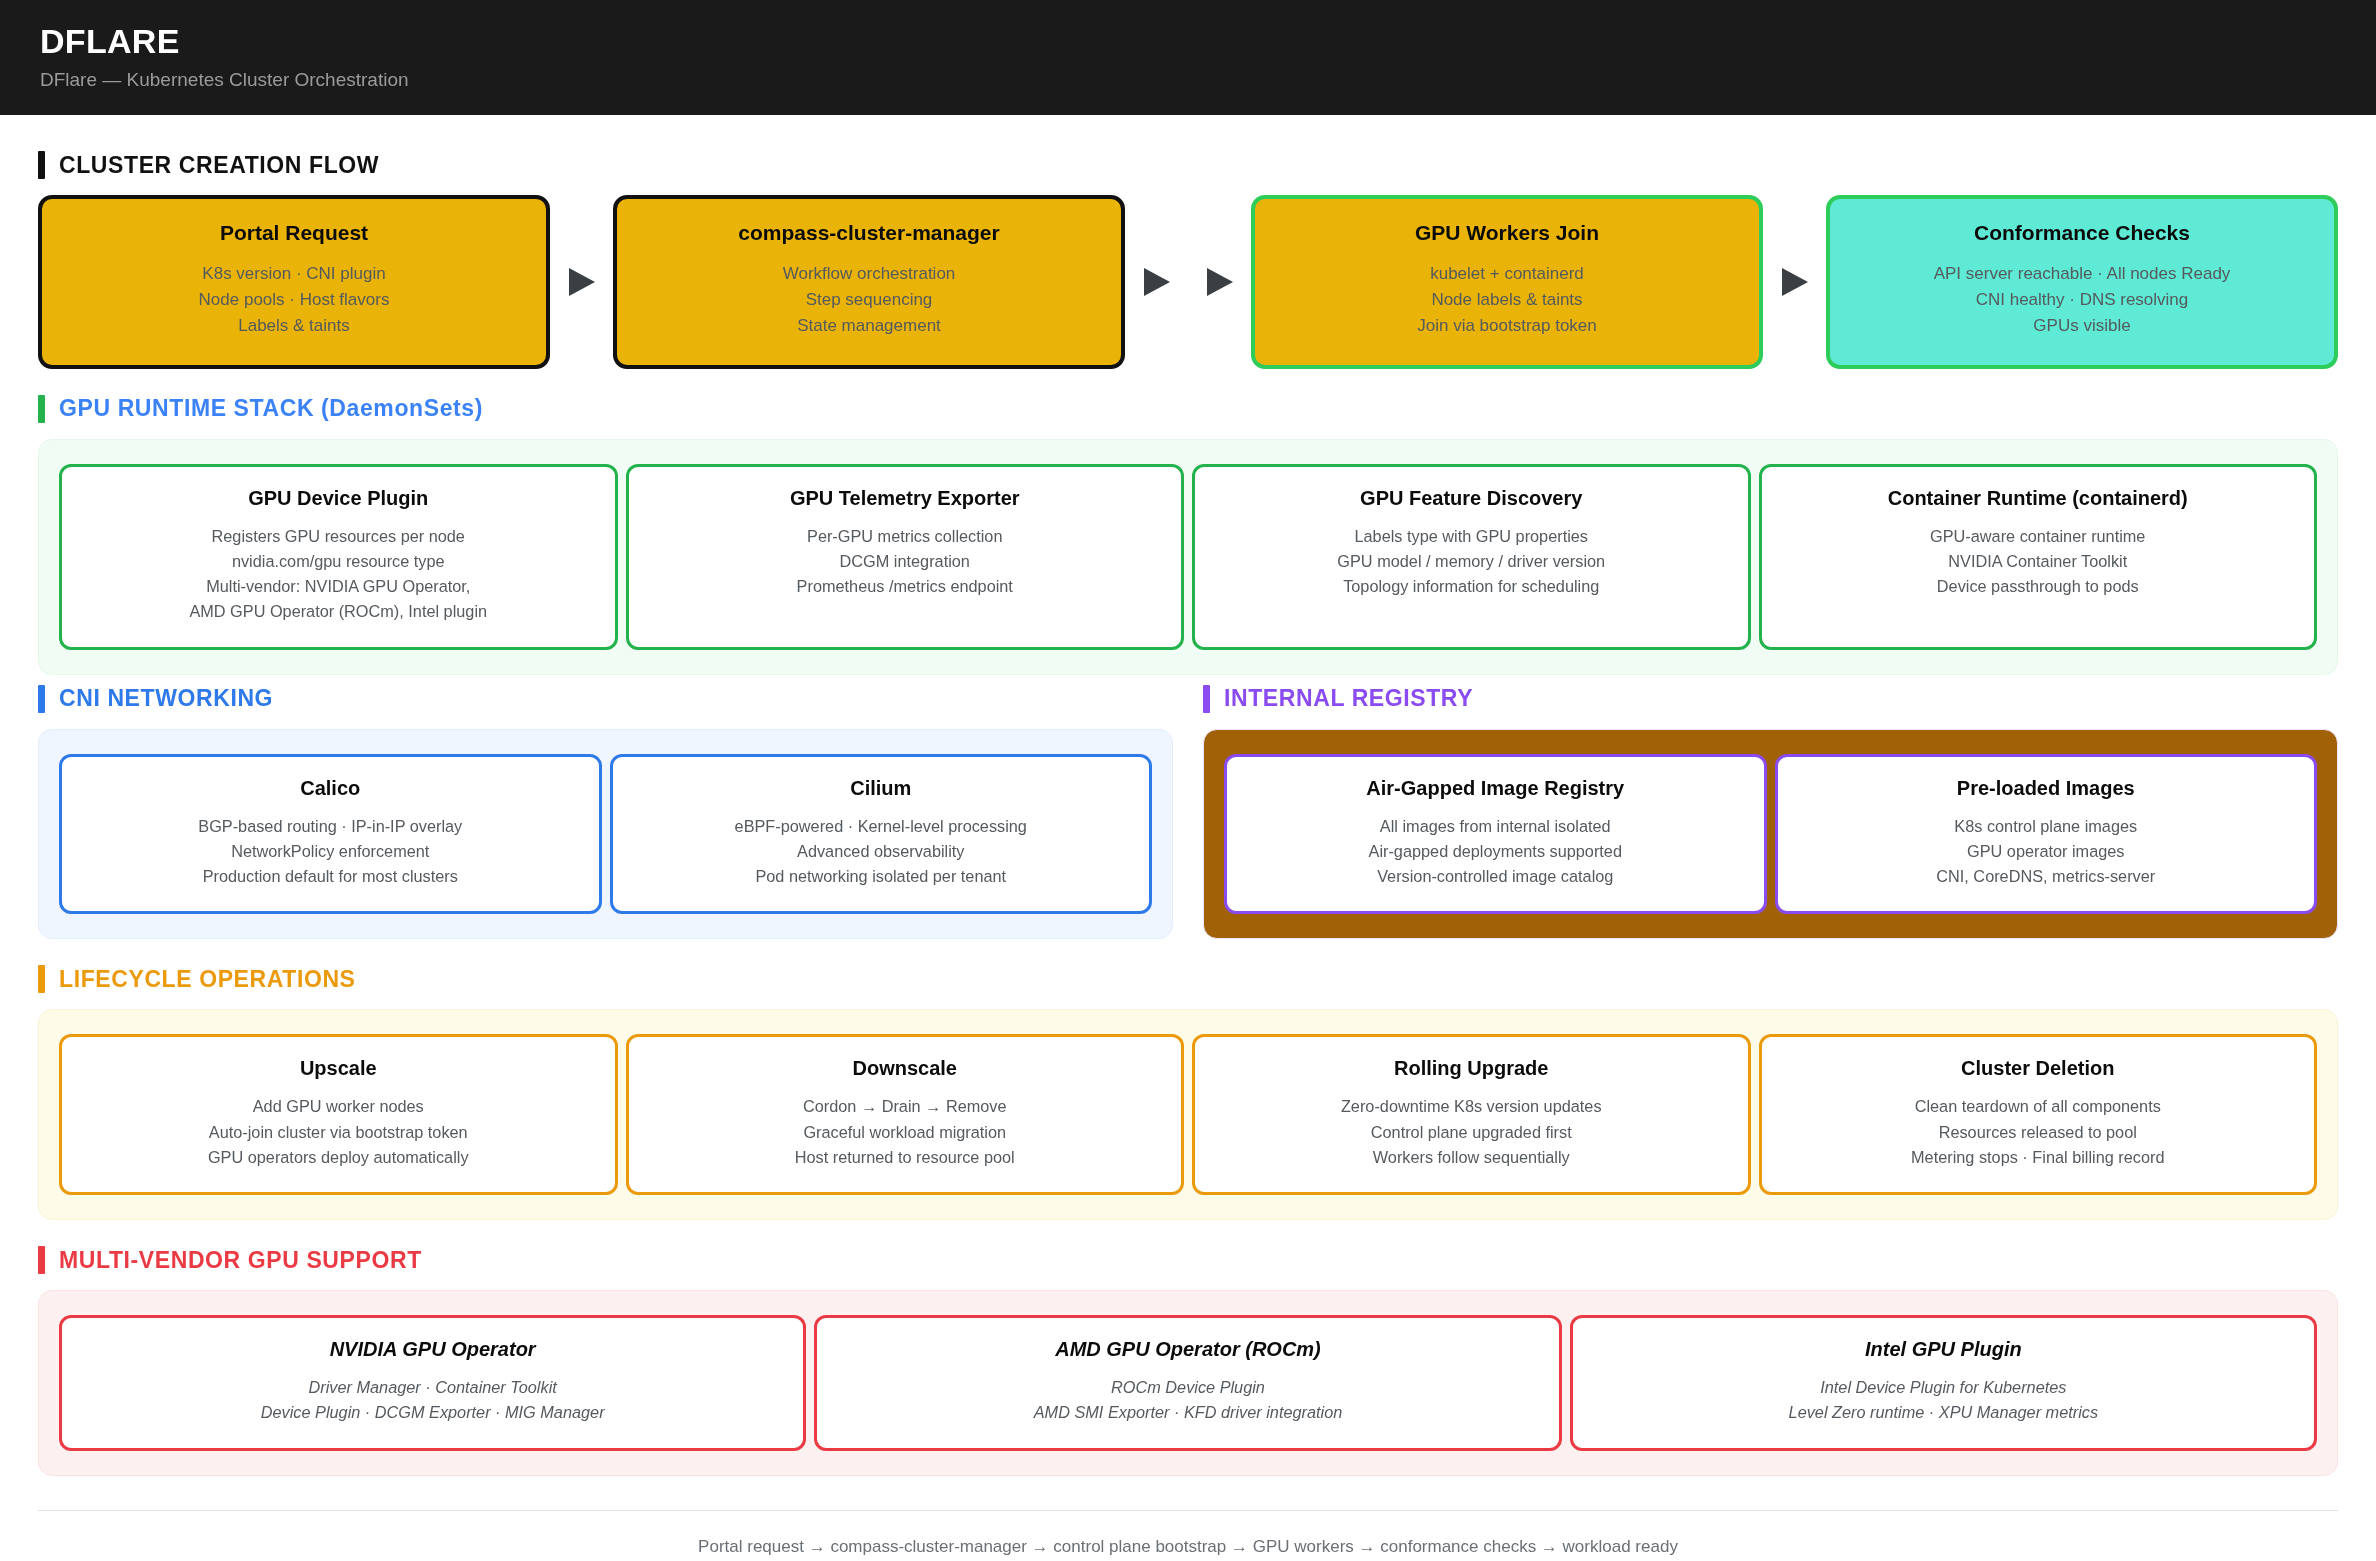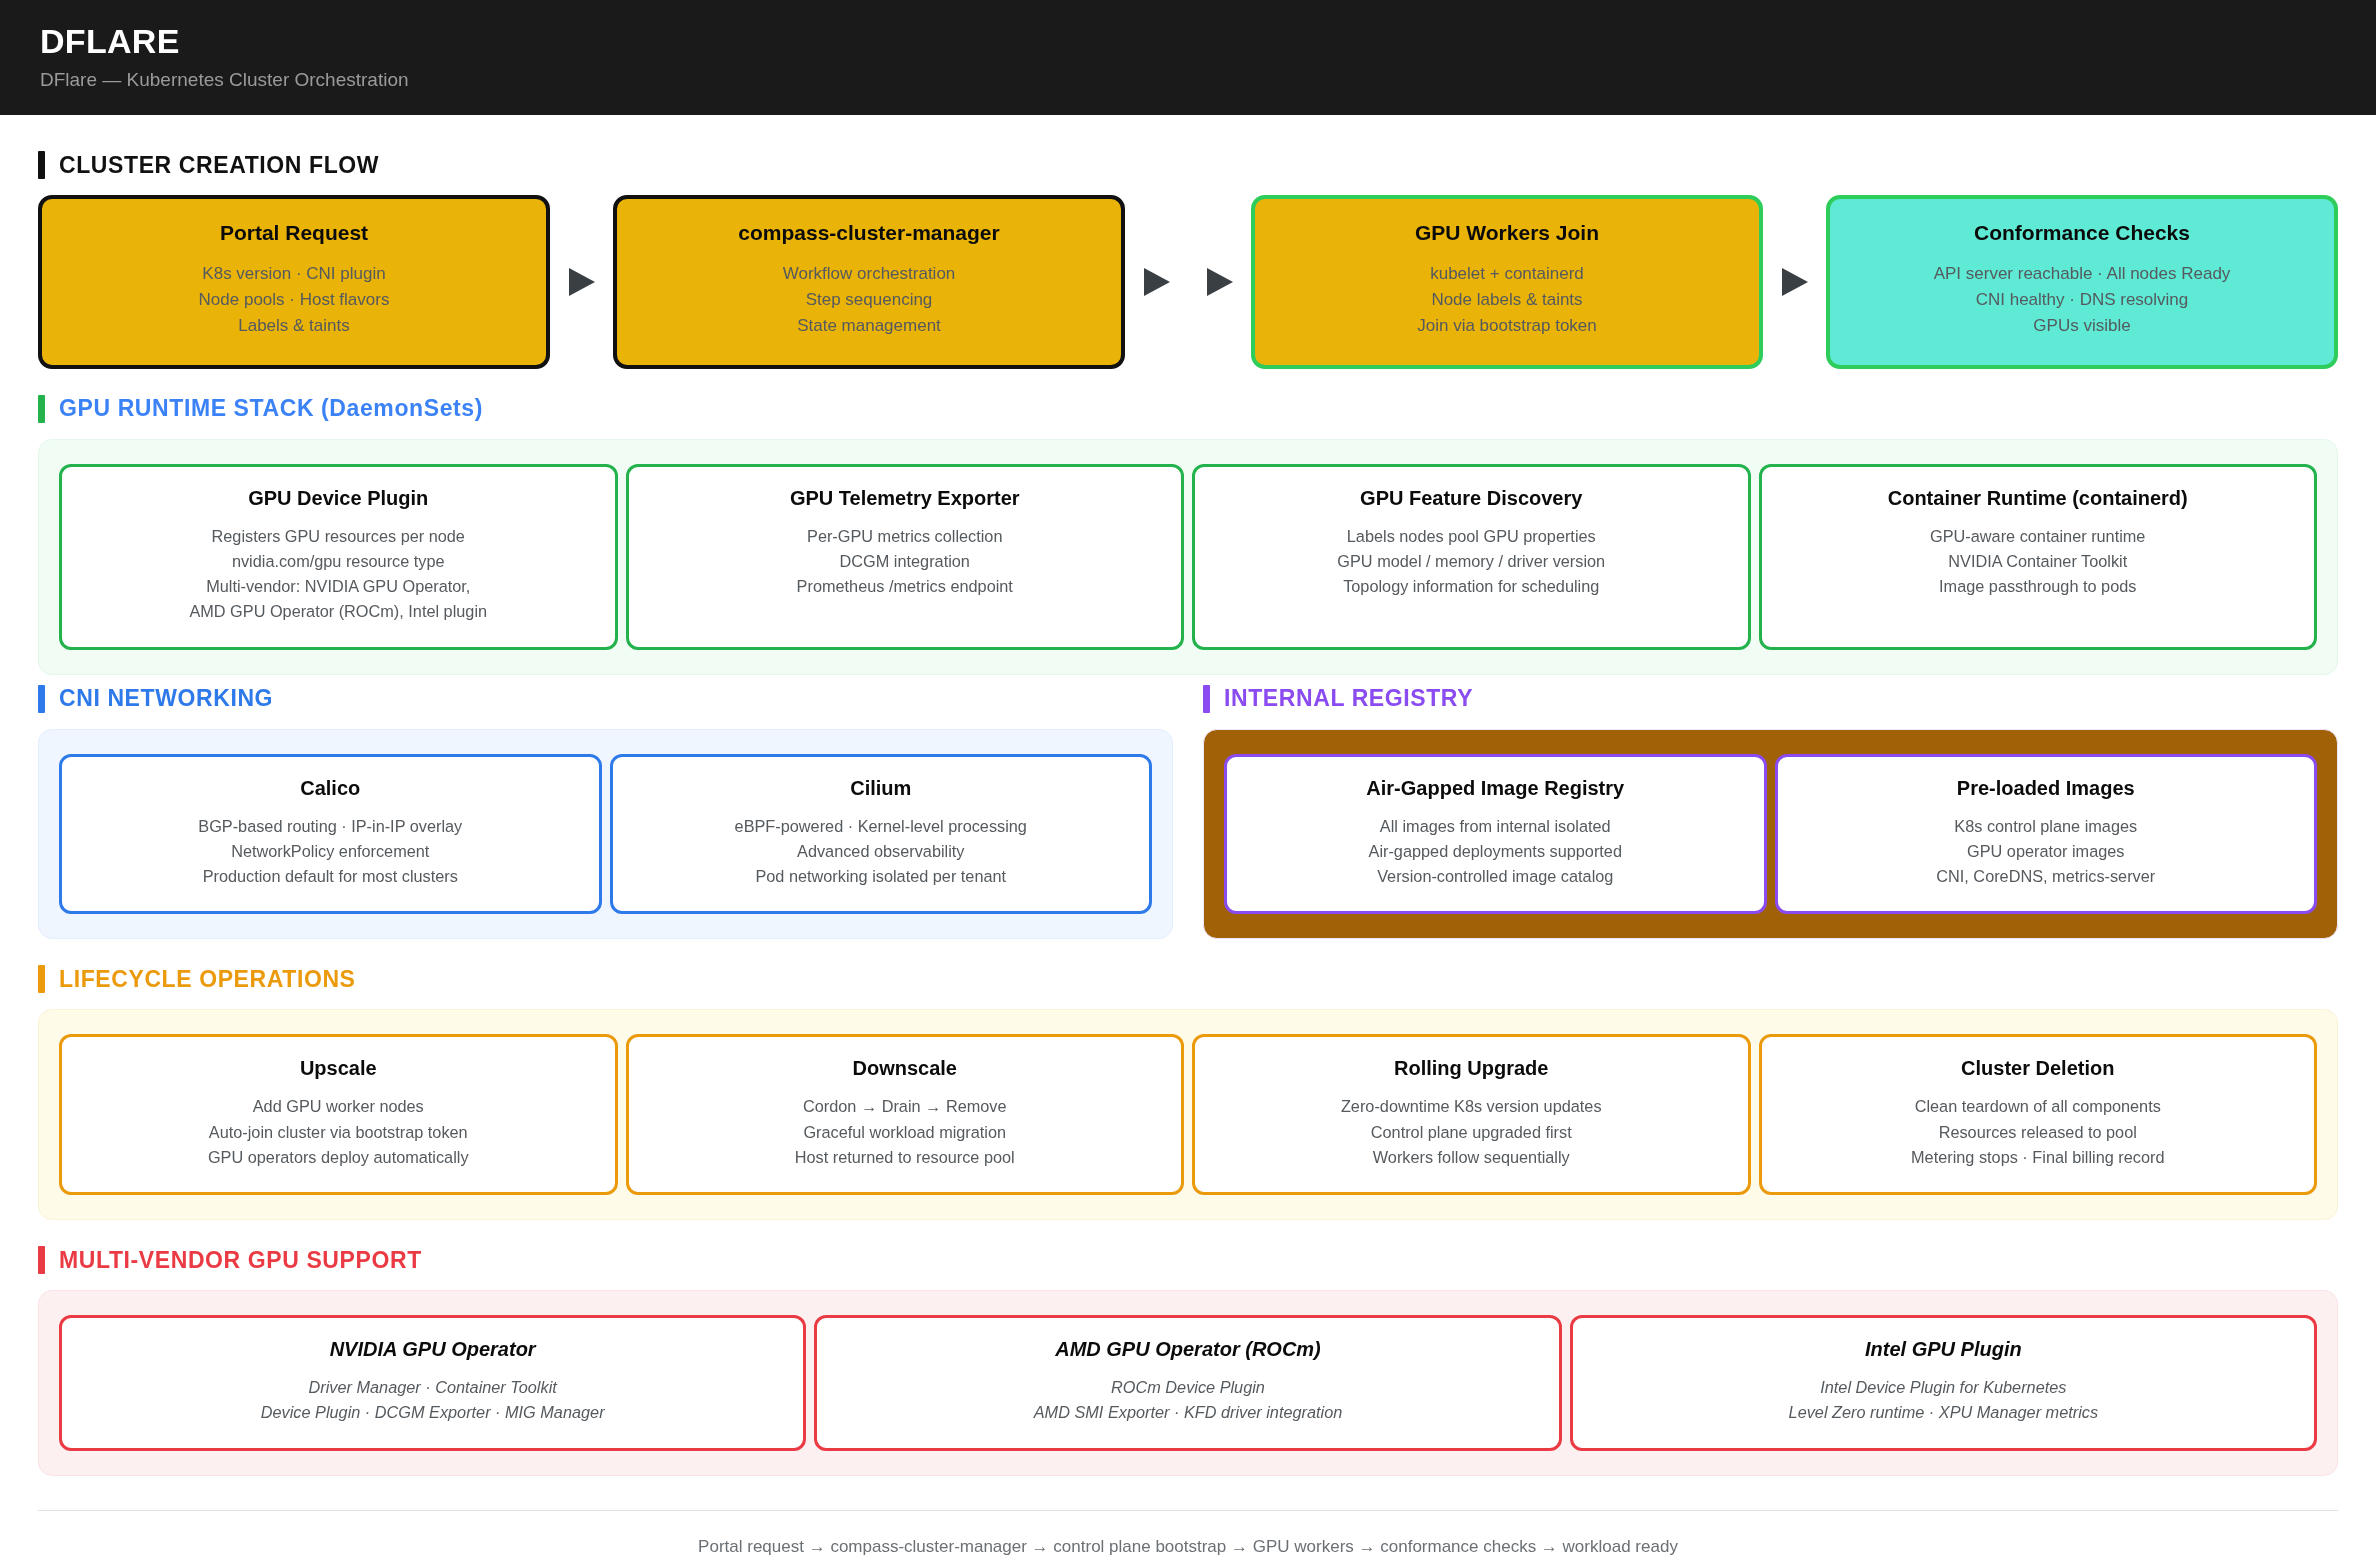--- a/index.html
+++ b/index.html
@@ -236,29 +236,29 @@
       <div class="tile-line">AMD GPU Operator (ROCm), Intel plugin</div>
     </div>
     <div class="tile green">
       <div class="tile-title">GPU Telemetry Exporter</div>
       <div class="tile-line">Per-GPU metrics collection</div>
       <div class="tile-line">DCGM integration</div>
       <div class="tile-line">Prometheus /metrics endpoint</div>
     </div>
     <div class="tile green">
       <div class="tile-title">GPU Feature Discovery</div>
-      <div class="tile-line">Labels nodes pool GPU properties</div>
+      <div class="tile-line">Labels type with GPU properties</div>
       <div class="tile-line">GPU model / memory / driver version</div>
       <div class="tile-line">Topology information for scheduling</div>
     </div>
     <div class="tile green">
       <div class="tile-title">Container Runtime (containerd)</div>
       <div class="tile-line">GPU-aware container runtime</div>
       <div class="tile-line">NVIDIA Container Toolkit</div>
-      <div class="tile-line">Image passthrough to pods</div>
+      <div class="tile-line">Device passthrough to pods</div>
     </div>
   </div>
 
   <div class="two-col">
 
     <div class="col">
       <div class="section-head">
         <div class="sec-bar" style="background:#2f7aea"></div>
         <div class="sec-title" style="color:#2f7aea">CNI NETWORKING</div>
       </div>

